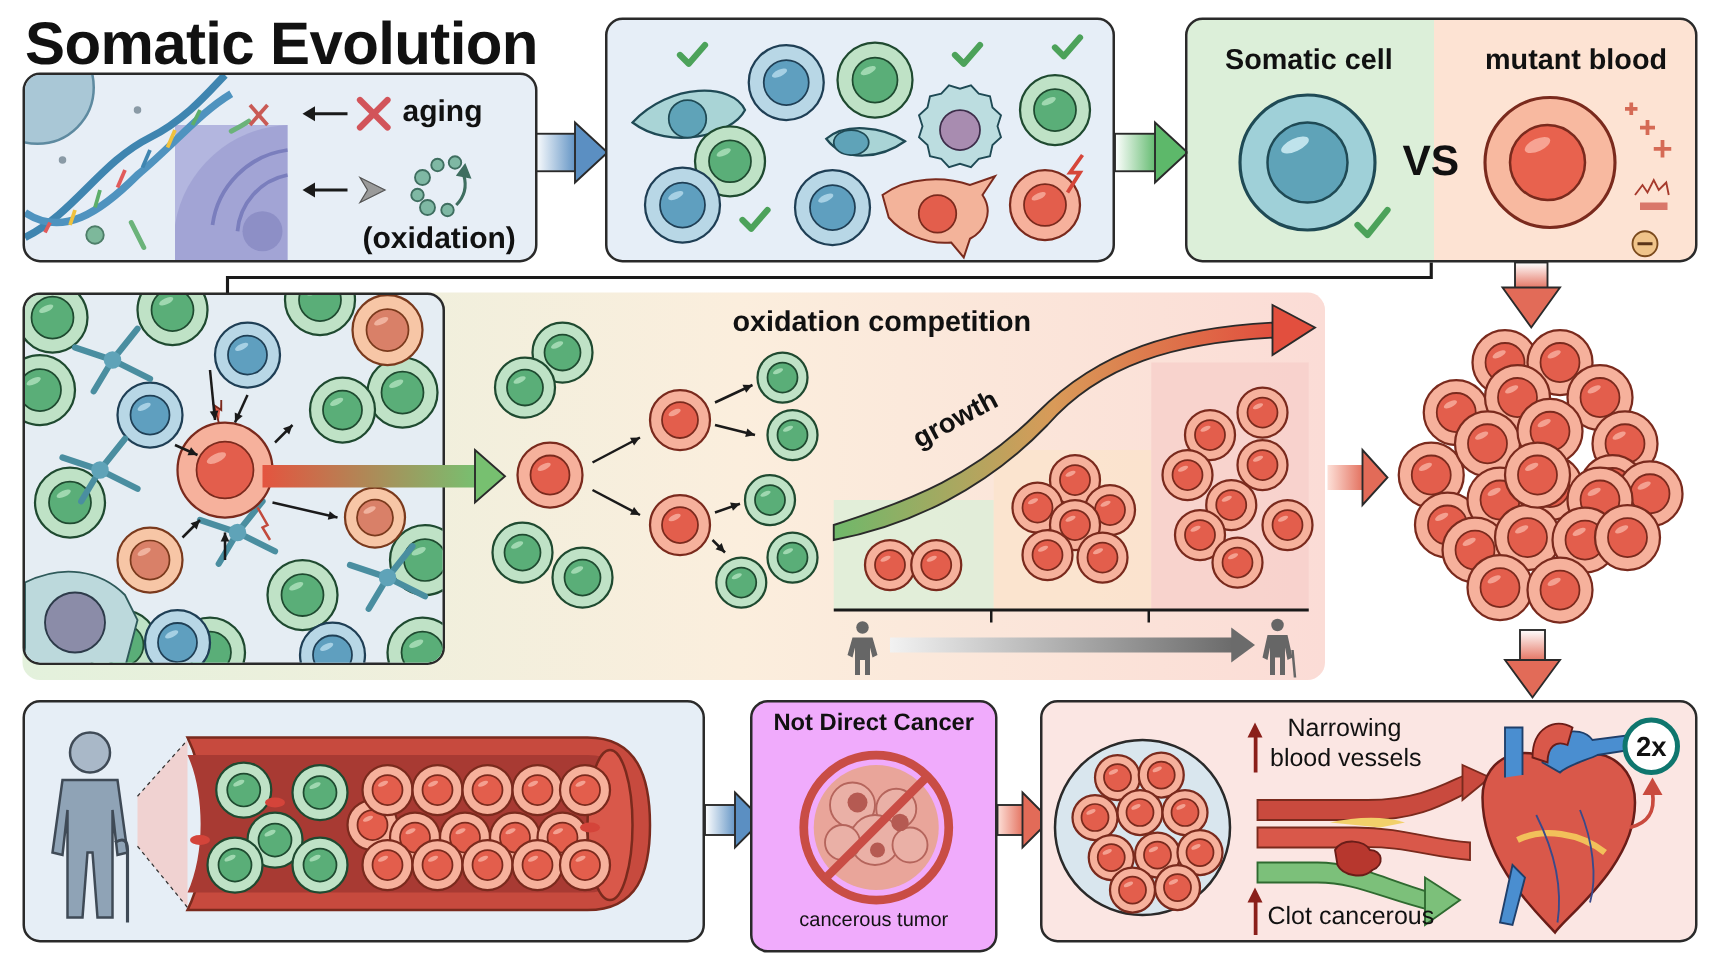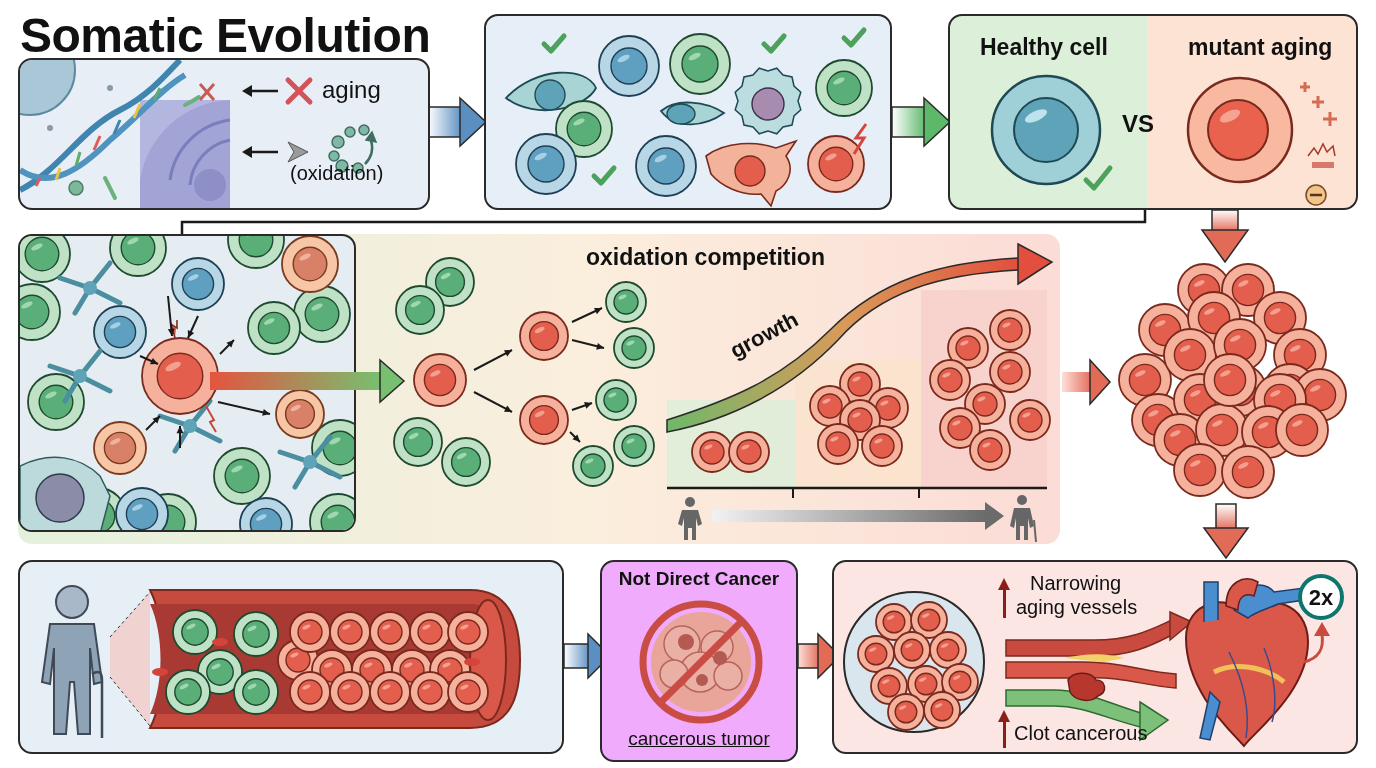--- a/index.html
+++ b/index.html
@@ -93,21 +93,21 @@
     <rect x="564" y="644" width="26" height="24" fill="url(#gBlueArrow)" stroke="#2a2a2a" stroke-width="1.5"></rect>
     <polygon points="588,634 610,656 588,678" fill="#5b8fc2" stroke="#2a2a2a" stroke-width="1.5"></polygon>
   </g>
 
   <g>
     <rect x="798" y="644" width="22" height="24" fill="url(#gRedArrowH)" stroke="#2a2a2a" stroke-width="1.5"></rect>
     <polygon points="818,634 840,656 818,678" fill="#e26b58" stroke="#2a2a2a" stroke-width="1.5"></polygon>
   </g>
 </svg>
 
-<div class="panel" style="left:18px; top:58px; width:412px; height:152px; background:#e7eef6;">
+<div class="panel" style="left:18px; top:58px; width:412px; height:152px; background:#e7eef6;font-weight:bold;">
   <svg width="412" height="152">
 
     <circle cx="10" cy="10" r="45" fill="#a9c7d6" stroke="#5e8aa0" stroke-width="2"></circle>
     <rect x="120" y="40" width="90" height="112" fill="#b3b6df"></rect>
     <path d="M210,40 A95,95 0 0 0 120,120 L120,152 L210,152 Z" fill="#9da0d2" opacity="0.8"></path>
     <path d="M210,60 A70,70 0 0 0 150,120" fill="none" stroke="#7a7ebd" stroke-width="3"></path>
     <path d="M210,80 A50,50 0 0 0 170,125" fill="none" stroke="#7a7ebd" stroke-width="3"></path>
     <circle cx="190" cy="125" r="16" fill="#8d8fc6"></circle>
 
     <g>
@@ -151,21 +151,21 @@
         <circle cx="330" cy="72" r="5"></circle>
         <circle cx="344" cy="70" r="5"></circle>
       <circle cx="314" cy="96" r="5"></circle>
         <circle cx="322" cy="106" r="6"></circle>
         <circle cx="338" cy="108" r="5"></circle>
       <path d="M345,104 q10,-10 6,-24" fill="none" stroke="#3f6e60" stroke-width="2.5"></path>
       <polygon points="346,80 352,72 356,82" fill="#3f6e60"></polygon>
     </g>
   </svg>
   <div class="lbl" style="left:302px; top:16px; font-size:24px;">aging</div>
-  <div class="lbl" style="left:270px; top:102px; font-size:20px;">(oxidation)</div>
+  <div class="lbl" style="left:270px; top:117px; font-size:24px;">(oxidation)</div>
 </div>
 
 <div class="panel" style="left:484px; top:14px; width:408px; height:196px; background:#e6eef7;">
   <svg width="408" height="196" id="pop-svg">
       <g>
         <path d="M20,82 C50,50 100,50 110,72 C100,92 50,105 20,82 Z" fill="#a9d4d6" stroke="#1f4a55" stroke-width="1.8"></path>
         <circle cx="64" cy="79" r="15" fill="#5fa3b8" stroke="#1f4a55" stroke-width="1.4"></circle>
       </g>
       <g>
         <circle cx="143" cy="50" r="30" fill="#b8d7e6" stroke="#1f3f55" stroke-width="1.8"></circle>
@@ -216,23 +216,23 @@
       </g>
       <path d="M380,108 l-10,14 l8,0 l-10,16" fill="none" stroke="#d6463a" stroke-width="3"></path>
       <polyline points="58,28 65,35 78,20" fill="none" stroke="#4ca25a" stroke-width="5" stroke-linecap="round" stroke-linejoin="round"></polyline>
       <polyline points="278,28 285,35 298,20" fill="none" stroke="#4ca25a" stroke-width="5" stroke-linecap="round" stroke-linejoin="round"></polyline>
       <polyline points="358,22 365,29 378,14" fill="none" stroke="#4ca25a" stroke-width="5" stroke-linecap="round" stroke-linejoin="round"></polyline>
       <polyline points="108,160 115,167 128,152" fill="none" stroke="#4ca25a" stroke-width="5" stroke-linecap="round" stroke-linejoin="round"></polyline>
     </svg>
 </div>
 
 <div class="panel" style="left:948px; top:14px; width:410px; height:196px; background:linear-gradient(90deg,#dcefd9 0%,#dcefd9 48.5%,#fde3d3 48.5%,#fde3d3 100%);">
-  <div class="lbl bold" style="left:30px; top:18px; font-size:23px;">Healthy cell</div>
-  <div class="lbl bold" style="left:238px; top:18px; font-size:23px;">mutant aging</div>
-  <div class="lbl bold" style="left:172px; top:94px; font-size:24px;">VS</div>
+  <div class="lbl bold" style="left:30px; top:18px; font-size:23px;">Somatic cell</div>
+  <div class="lbl bold" style="left:238px; top:18px; font-size:23px;">mutant blood</div>
+  <div class="lbl bold" style="left:172px; top:94px; font-size:34px;">VS</div>
   <svg width="410" height="196">
     <g>
       <circle cx="96" cy="114" r="54" fill="#9fd0d8" stroke="#1f4a55" stroke-width="2.5"></circle>
       <circle cx="96" cy="114" r="32" fill="#5fa3b8" stroke="#1f4a55" stroke-width="2"></circle>
       <ellipse cx="86" cy="100" rx="12" ry="5" fill="#bfe3ec" transform="rotate(-25 86 100)"></ellipse>
     </g>
     <polyline points="136,164 144,172 160,152" fill="none" stroke="#4ca25a" stroke-width="5" stroke-linecap="round" stroke-linejoin="round"></polyline>
     <g>
       <circle cx="290" cy="114" r="52" fill="#f8b9a0" stroke="#7a2a1d" stroke-width="2.5"></circle>
       <circle cx="288" cy="114" r="30" fill="#e8624e" stroke="#7a2a1d" stroke-width="2"></circle>
@@ -854,21 +854,21 @@
       <circle cx="126" cy="114" r="14" fill="#eab0a6" stroke="#b5655c" stroke-width="1.5"></circle>
       <circle cx="84" cy="80" r="8" fill="#b55a52"></circle>
       <circle cx="118" cy="96" r="7" fill="#b55a52"></circle>
       <circle cx="100" cy="118" r="6" fill="#b55a52"></circle>
     </g>
     <g>
       <circle cx="99" cy="100" r="58" fill="none" stroke="#c94d45" stroke-width="7"></circle>
       <line x1="58" y1="141" x2="140" y2="59" stroke="#c94d45" stroke-width="7"></line>
     </g>
   </svg>
-  <div class="lbl" style="left:0; width:100%; text-align:center; top:166px; font-size:19px;text-decoration:underline;">cancerous tumor</div>
+  <div class="lbl" style="left:0; width:100%; text-align:center; top:166px; font-size:16px;">cancerous tumor</div>
 </div>
 
 <div class="panel" style="left:832px; top:560px; width:526px; height:194px; background:#fbe6e3;">
   <svg width="526" height="194" id="outcome-svg">
       <g>
         <circle cx="80" cy="100" r="70" fill="#d9e6ee" stroke="#2a2a2a" stroke-width="2"></circle>
       </g>
       <g>
         <circle cx="60" cy="60" r="18" fill="#f6b19c" stroke="#7a2a1d" stroke-width="1.8"></circle>
         <circle cx="60" cy="60" r="10.799999999999999" fill="#e35e4c" stroke="#7a2a1d" stroke-width="1.4"></circle>
@@ -943,18 +943,18 @@
         <path d="M392,44 C392,20 410,12 424,20 L420,34 C410,30 404,36 404,48 Z" fill="#d9584a" stroke="#6a1d18" stroke-width="1.5"></path>
         <path d="M380,110 C400,100 430,104 450,120" fill="none" stroke="#f2c05a" stroke-width="5"></path>
         <path d="M395,90 C410,120 416,150 412,176" fill="none" stroke="#3a4a8a" stroke-width="1.5"></path>
         <path d="M430,86 C440,110 444,140 438,160" fill="none" stroke="#3a4a8a" stroke-width="1.5"></path>
         <path d="M376,130 L366,176 L376,178 L386,140 Z" fill="#4a8ed0" stroke="#1f3f6a" stroke-width="1.5"></path>
       </g>
       <path d="M470,100 C486,96 490,86 488,72" fill="none" stroke="#c94a3e" stroke-width="3"></path>
       <polygon points="480,74 488,60 496,74" fill="#c94a3e"></polygon>
     </svg>
   <div class="lbl" style="left:196px; top:10px; font-size:20px;">Narrowing</div>
-  <div class="lbl" style="left:182px; top:34px; font-size:20px;">aging vessels</div>
+  <div class="lbl" style="left:182px; top:34px; font-size:20px;">blood vessels</div>
   <div class="lbl" style="left:180px; top:160px; font-size:20px;">Clot cancerous</div>
   <div class="abs" style="left:464px; top:12px; width:46px; height:46px; border:4px solid #0f766e; border-radius:50%; background:#fff; box-sizing:border-box; text-align:center; line-height:40px; font-weight:bold; font-size:22px;">
     <span>2x</span>
   </div>
 </div>
 
 </body></html>

